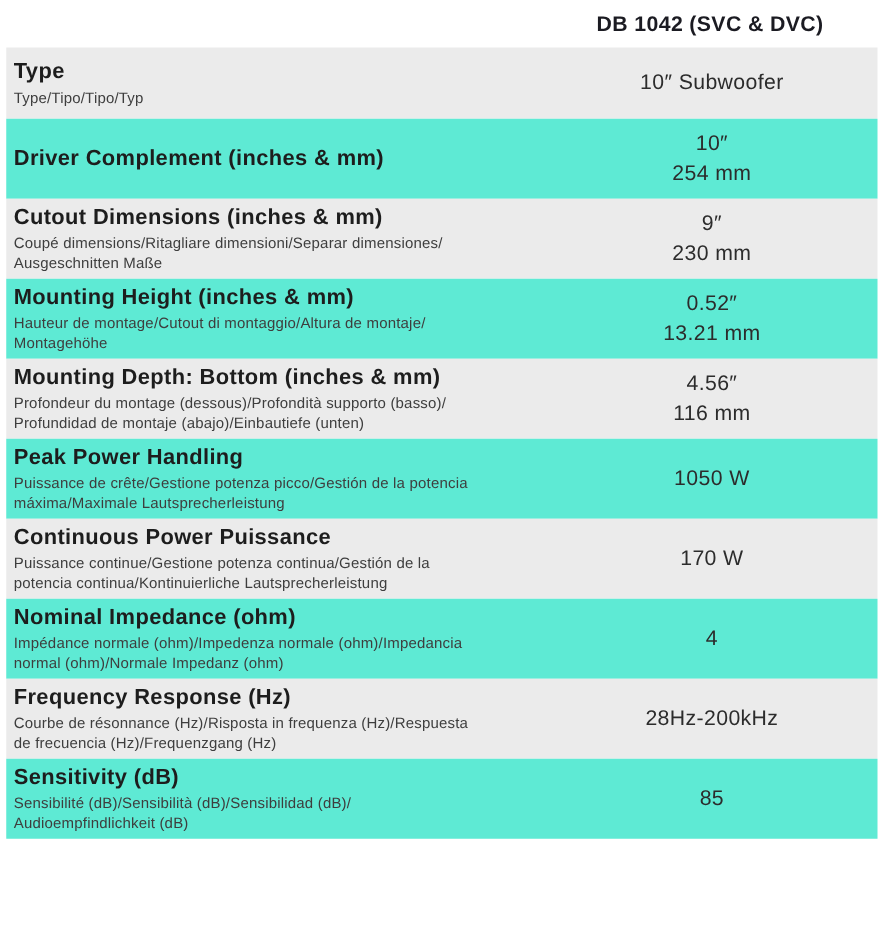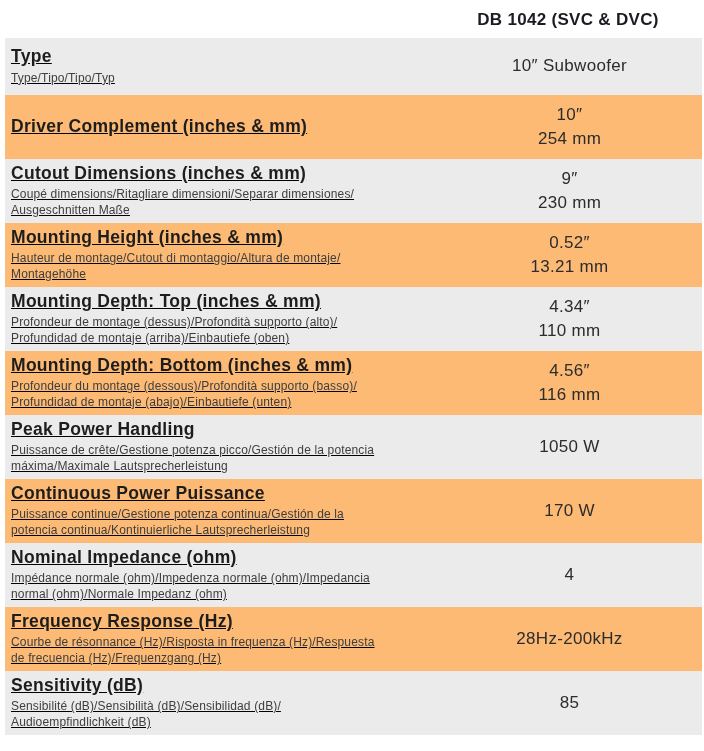--- a/index.html
+++ b/index.html
@@ -39,33 +39,32 @@
     letter-spacing: 0.3px;
     color: var(--header-color);
     padding-top: 2px;
   }
 
   
   .rows { margin: 0 2px 0 5px; }
   .row {
     display: flex;
     height: 64px;
-    background: #fdba74;
+    background: #5eead4;
   }
   .rows .row:nth-child(odd) { background: var(--row-alt-bg); }
   .row--first { height: 57px; }
 
   .row-label {
     flex: 1;
     padding: 2px 10px 2px 6px;
     display: flex;
     flex-direction: column;
     justify-content: center;
     min-width: 0;
-    text-decoration: underline;
   }
   .row-title {
     font-size: 17.5px;
     font-weight: bold;
     letter-spacing: 0.3px;
     line-height: 1.22;
     color: var(--title-color);
     white-space: nowrap;
   }
   .row-subtitle {
@@ -126,29 +125,20 @@
     <div class="row-label">
       <div class="row-title">Mounting Height (inches &amp; mm)</div>
       <div class="row-subtitle">Hauteur de montage/Cutout di montaggio/Altura de montaje/
 Montagehöhe</div>
     </div>
     <div class="row-value">0.52″
 13.21 mm</div>
   </div>
       <div class="row">
     <div class="row-label">
-      <div class="row-title">Mounting Depth: Top (inches &amp; mm)</div>
-      <div class="row-subtitle">Profondeur de montage (dessus)/Profondità supporto (alto)/
-Profundidad de montaje (arriba)/Einbautiefe (oben)</div>
-    </div>
-    <div class="row-value">4.34″
-110 mm</div>
-  </div>
-      <div class="row">
-    <div class="row-label">
       <div class="row-title">Mounting Depth: Bottom (inches &amp; mm)</div>
       <div class="row-subtitle">Profondeur du montage (dessous)/Profondità supporto (basso)/
 Profundidad de montaje (abajo)/Einbautiefe (unten)</div>
     </div>
     <div class="row-value">4.56″
 116 mm</div>
   </div>
       <div class="row">
     <div class="row-label">
       <div class="row-title">Peak Power Handling</div>

